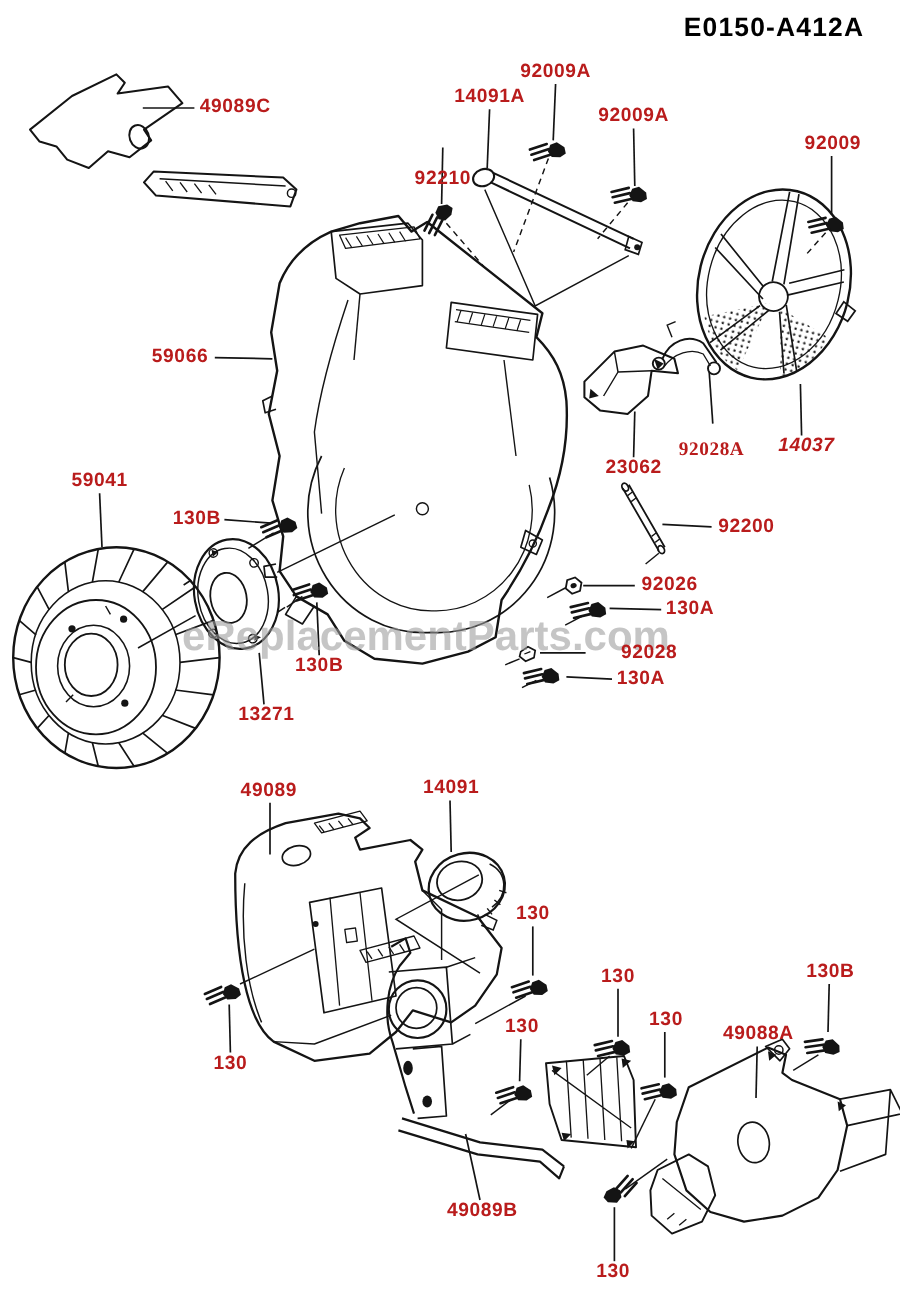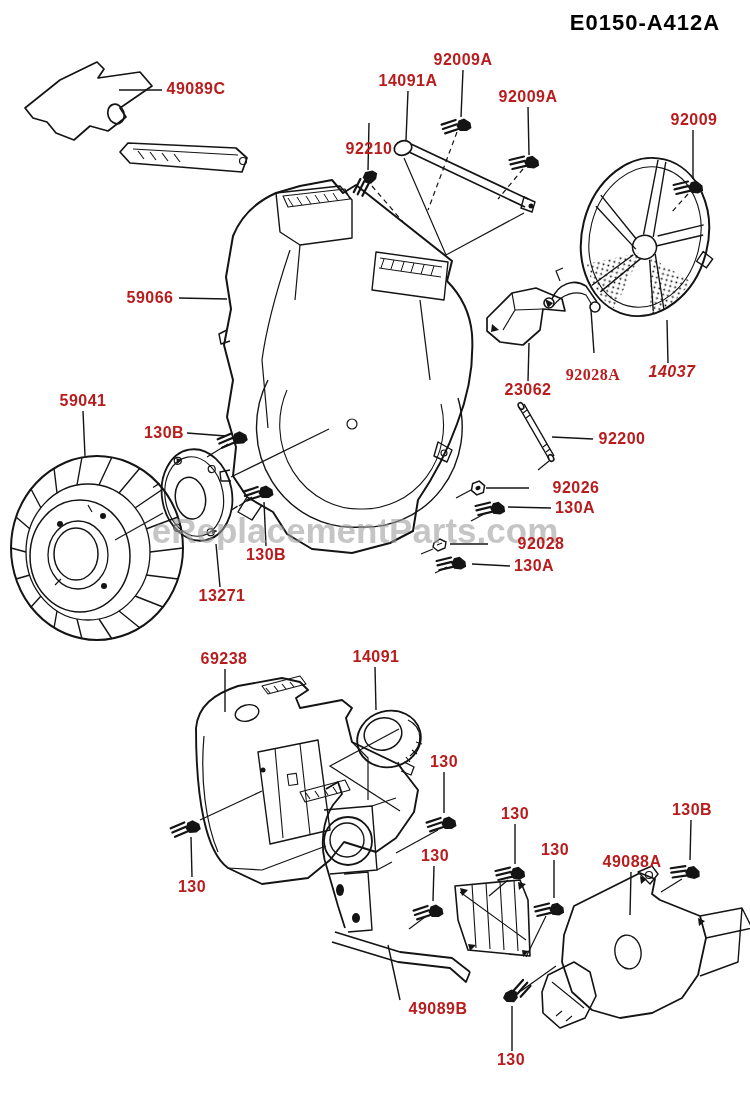--- a/index.html
+++ b/index.html
@@ -308,32 +308,32 @@
       <div class="callout" style="left: 369px; top: 113px; margin-top: 36px;">92210</div>
       <div class="callout" style="left: 528px; top: 97px;">92009A</div>
       <div class="callout" style="left: 694px; top: 120px;">92009</div>
       <div class="callout" style="left: 150px; top: 298px;">59066</div>
       <div class="callout" style="left: 593px; top: 375px; font-family: Liberation Serif, serif;">92028A</div>
       <div class="callout" style="left: 672px; top: 372px; font-style: italic;">14037</div>
       <div class="callout" style="left: 528px; top: 390px;">23062</div>
       <div class="callout" style="left: 83px; top: 401px;">59041</div>
       <div class="callout" style="left: 164px; top: 433px;">130B</div>
       <div class="callout" style="left: 622px; top: 439px;">92200</div>
-      <div class="callout" style="left: 576px; top: 488px; text-align: center;">92026</div>
+      <div class="callout" style="left: 558px; top: 488px; text-align: center;">92026</div>
       <div class="callout" style="left: 575px; top: 508px;">130A</div>
       <div class="callout" style="left: 517px; top: 544px; margin-left: 24px;">92028</div>
       <div class="callout" style="left: 266px; top: 555px;">130B</div>
       <div class="callout" style="left: 534px; top: 566px;">130A</div>
       <div class="callout" style="left: 222px; top: 596px;">13271</div>
-      <div class="callout" style="left: 224px; top: 659px;">69238</div>
+      <div class="callout" style="left: 224px; top: 659px;">49089</div>
       <div class="callout" style="left: 376px; top: 657px;">14091</div>
       <div class="callout" style="left: 444px; top: 762px;">130</div>
       <div class="callout" style="left: 515px; top: 814px;">130</div>
       <div class="callout" style="left: 692px; top: 810px;">130B</div>
       <div class="callout" style="left: 555px; top: 850px;">130</div>
       <div class="callout" style="left: 435px; top: 856px;">130</div>
       <div class="callout" style="left: 632px; top: 862px;">49088A</div>
       <div class="callout" style="left: 192px; top: 887px;">130</div>
-      <div class="callout" style="left: 402px; top: 1009px; margin-left: 36px;">49089B</div>
+      <div class="callout" style="left: 402px; top: 1009px;">49089B</div>
       <div class="callout" style="left: 511px; top: 1060px;">130</div>
     </div>
 
 </div>
 
 </body></html>

